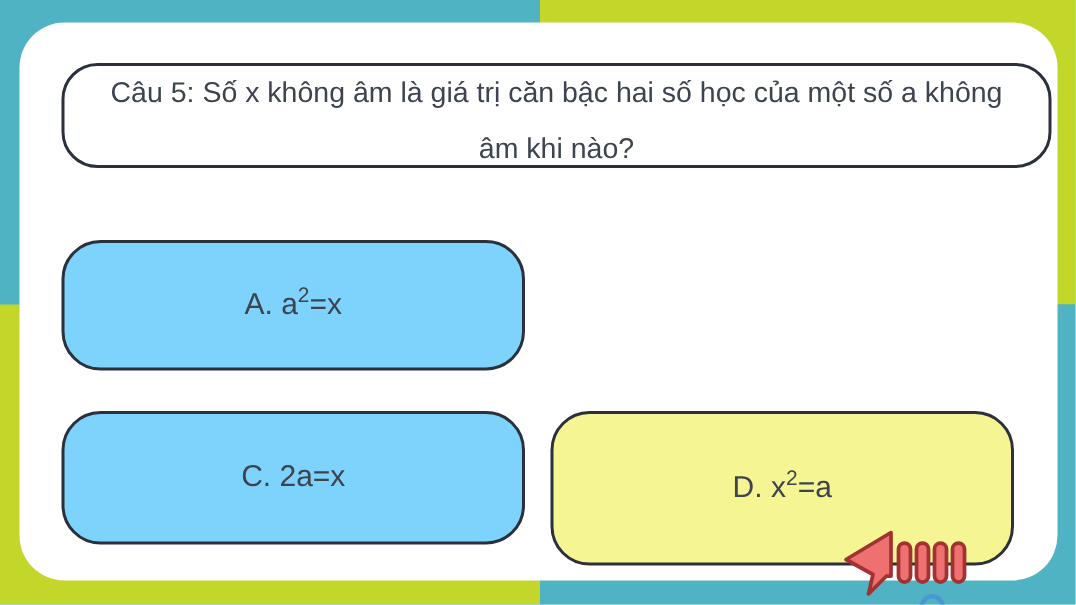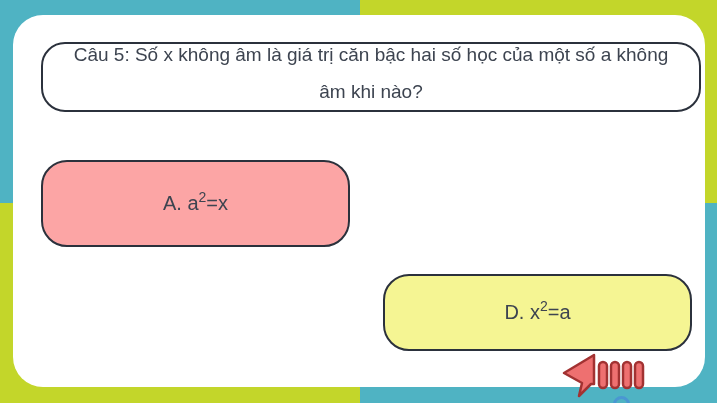--- a/index.html
+++ b/index.html
@@ -30,50 +30,50 @@
 
   
   .question-box {
     position: absolute;
     left: 28px; top: 27px;
     width: 660px; height: 70px;
     background: #ffffff;
     border: 2px solid var(--box-border);
     border-radius: 24px;
     display: flex;
-    align-items: flex-end;
+    align-items: flex-start;
     justify-content: center;
   }
   .question-text {
     font-size: 19px;
     line-height: 37px;
     color: var(--text);
     text-align: center;
     padding: 0 30px;
   }
 
   
   .answer {
     position: absolute;
     width: 309px; height: 87px;
-    background: #fca5a5;
+    background: #7dd3fc;
     border: 2px solid var(--box-border);
     border-radius: 26px;
     display: flex;
     align-items: center;
     justify-content: center;
     font-size: 20px;
     color: var(--text);
     cursor: pointer;
   }
   .answer.highlighted { background: var(--highlight-yellow); }
   #answer-a { left: 28px;  top: 145px; }
   #answer-b { left: 370px; top: 145px; }
   #answer-c { left: 28px;  top: 259px; height: 89px; }
-  #answer-d { left: 370px; top: 259px; height: 77px; }
+  #answer-d { left: 354px; top: 259px; height: 103px; }
   .answer sup { font-size: 14px; line-height: 0; }
 
   
   .back-nav {
     position: absolute;
     left: 558px; top: 351px;
     width: 88px; height: 50px;
     background: transparent;
     border: none;
     padding: 0;
@@ -103,20 +103,23 @@
 
   <div class="question-box">
     <div class="question-text">Câu 5: Số x không âm là giá trị căn bậc hai số học của một số a không âm khi nào?</div>
   </div>
 
   <div class="answer" id="answer-a">
     <span><span>A. a</span><sup>2</sup><span>=x</span></span>
   </div>
 
 
+  <div class="answer" id="answer-c">
+    <span><span>C. 2a=x</span><sup></sup><span></span></span>
+  </div>
 
   <div class="answer highlighted" id="answer-d">
     <span><span>D. x</span><sup>2</sup><span>=a</span></span>
   </div>
 
 </div>
 
 <button class="back-nav">
   <span>
     <svg width="88" height="50" viewBox="0 0 88 50">

